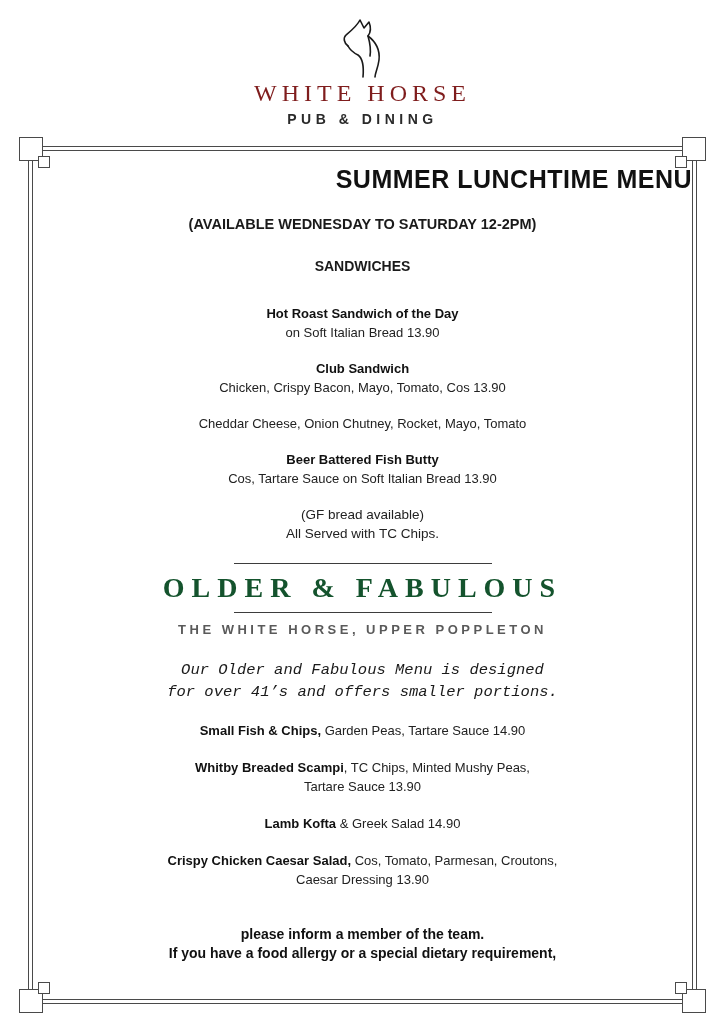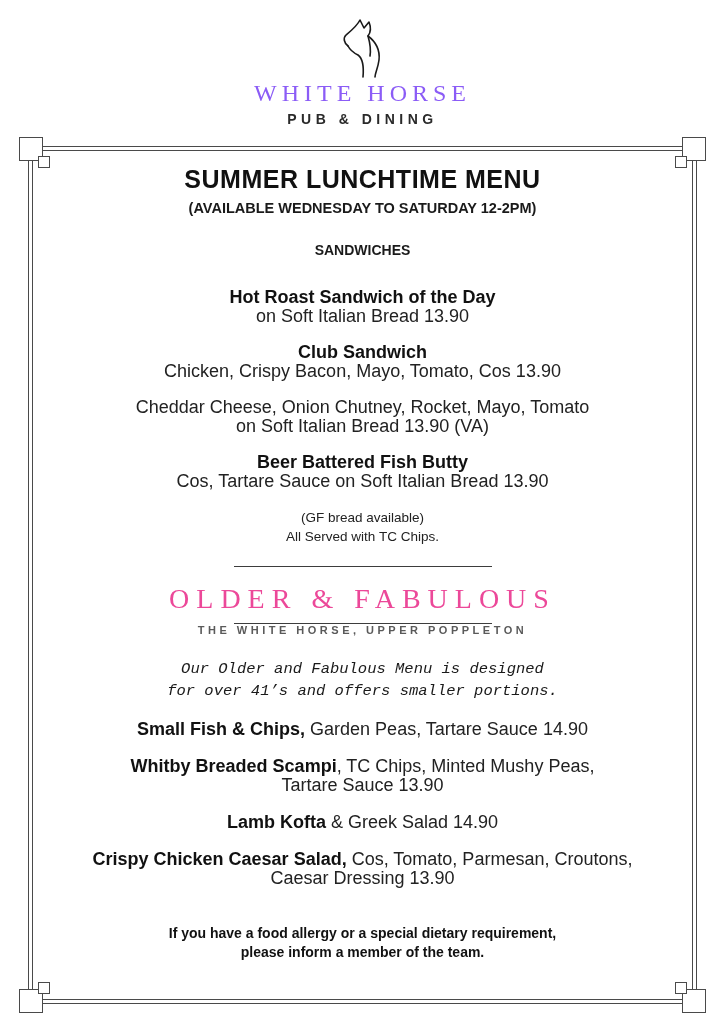--- a/index.html
+++ b/index.html
@@ -12,21 +12,21 @@
     position: relative;
     overflow: hidden;
   }
 
   
   .header { text-align: center; padding-top: 16px; }
   .horse-logo { display: block; margin: 0 auto; }
   .brand-name {
     font-family: "Liberation Serif", serif;
     font-size: 24px; letter-spacing: 5px;
-    color: #8b5cf6; margin-top: 2px;
+    color: #7f1d1d; margin-top: 2px;
   }
   .brand-tag {
     font-size: 14px; letter-spacing: 4.5px; font-weight: bold;
     color: #2a2a2a; margin-top: 4px;
   }
 
   
   .frame {
     position: absolute; left: 32px; right: 32px; top: 150px; bottom: 24px;
     border: 1px solid #4a4a4a;
@@ -51,48 +51,48 @@
   .corner.br .inner { left: -8px; top: -8px; }
 
   
   .content {
     position: absolute; inset: 0;
     text-align: center;
     padding-top: 12px;
   }
   .menu-title {
     font-size: 25px; font-weight: 700; letter-spacing: 0.5px;
-    line-height: 1.3; margin: 0 0 4px 0; color: #111;
+    line-height: 1.3; margin: 0 0 20px 0; color: #111; text-align: right;
   }
   .availability {
     font-size: 14.5px; font-weight: 700; margin: 0 0 26px 0;
   }
   .section-heading {
     font-size: 14px; font-weight: 700; margin: 0 0 30px 0;
   }
   .item {
-    font-size: 18px; line-height: 19px; margin: 12px 0 17px 0; color: #222;
+    font-size: 13px; line-height: 19px; margin: 12px 0 17px 0; color: #222;
   }
   .item-name { font-weight: 700; color: #111; }
   .note { font-size: 13.5px; line-height: 19px; margin: 0; color: #222; }
 
   
   .of-logo { margin-top: 20px; }
   .of-rule {
     width: 258px; border: 0; border-top: 1px solid #3d3d3d;
     margin: 0 auto;
   }
   .of-title {
     font-family: "Liberation Serif", serif;
-    font-size: 28px; font-weight: 400; letter-spacing: 7px;
-    margin: 16px 0 8px 0; color: #ec4899;
+    font-size: 28px; font-weight: 700; letter-spacing: 7px;
+    margin: 8px 0 8px 0; color: #14532d;
   }
   .of-subtitle {
-    font-size: 11px; font-weight: 700; letter-spacing: 3.5px;
-    color: #5a5a5a; 
+    font-size: 13px; font-weight: 700; letter-spacing: 3.5px;
+    color: #5a5a5a; margin-top: 9px;
   }
   .of-intro {
     font-style: italic; font-size: 15.5px; line-height: 22px;
     margin: 22px 0 18px 0; color: #1a1a1a; font-family: Liberation Mono, monospace;
   }
   .of-items .item { margin-bottom: 18px; }
 
   
   .allergy {
     font-size: 14px; font-weight: 700; line-height: 19px;
@@ -143,21 +143,20 @@
         <div>on Soft Italian Bread 13.90</div>
         <div></div>
       </div>
       <div class="item">
         <div class="item-name">Club Sandwich</div>
         <div>Chicken, Crispy Bacon, Mayo, Tomato, Cos 13.90</div>
         <div></div>
       </div>
       <div class="item">
         <div>Cheddar Cheese, Onion Chutney, Rocket, Mayo, Tomato</div>
-        <div>on Soft Italian Bread 13.90 (VA)</div>
       </div>
       <div class="item">
         <div class="item-name">Beer Battered Fish Butty</div>
         <div>Cos, Tartare Sauce on Soft Italian Bread 13.90</div>
         <div></div>
       </div>
     </div>
 
     <div class="note">
       <div>(GF bread available)</div>
@@ -189,18 +188,18 @@
         <div><span class="item-name">Lamb Kofta</span><span> &amp; Greek Salad 14.90</span></div>
         <div></div>
       </div>
       <div class="item">
         <div><span class="item-name">Crispy Chicken Caesar Salad,</span><span> Cos, Tomato, Parmesan, Croutons,</span></div>
         <div>Caesar Dressing 13.90</div>
       </div>
     </div>
 
     <div class="allergy">
+      <div>please inform a member of the team.</div>
       <div>If you have a food allergy or a special dietary requirement,</div>
-      <div>please inform a member of the team.</div>
     </div>
 
   </div>
 </div>
 
 </body></html>

